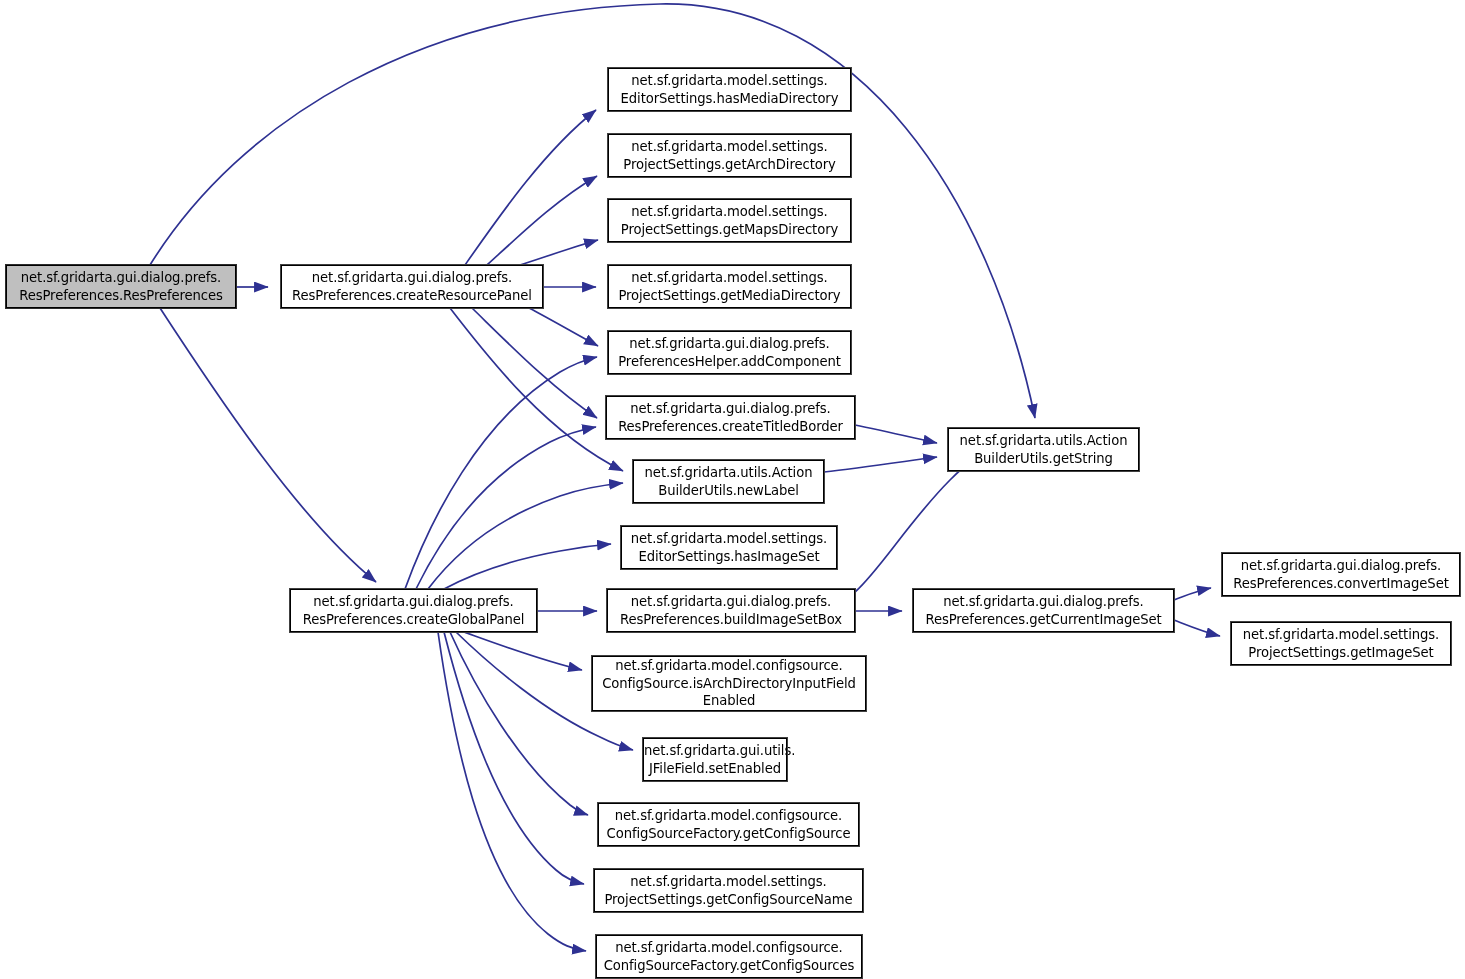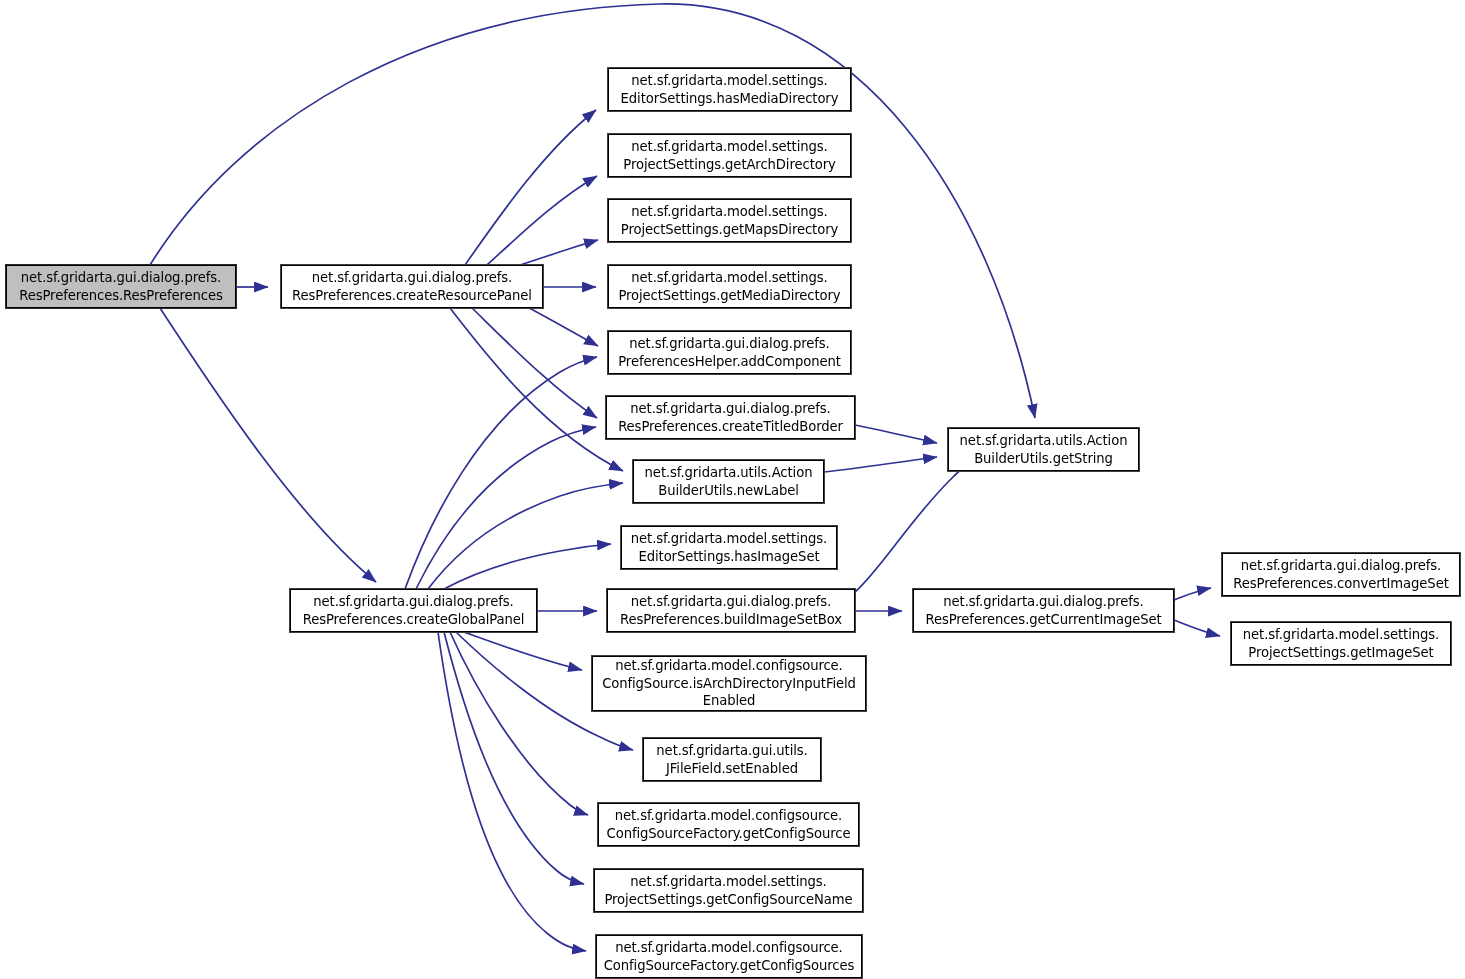--- a/index.html
+++ b/index.html
@@ -109,21 +109,21 @@
 ResPreferences.createTitledBorder</span></div>
       <div class="node" style="left: 633px; top: 460px; width: 191px; height: 43px;"><span>net.sf.gridarta.utils.Action
 BuilderUtils.newLabel</span></div>
       <div class="node" style="left: 621px; top: 526px; width: 216px; height: 43px;"><span>net.sf.gridarta.model.settings.
 EditorSettings.hasImageSet</span></div>
       <div class="node" style="left: 607px; top: 589px; width: 248px; height: 43px;"><span>net.sf.gridarta.gui.dialog.prefs.
 ResPreferences.buildImageSetBox</span></div>
       <div class="node" style="left: 592px; top: 656px; width: 274px; height: 55px;"><span>net.sf.gridarta.model.configsource.
 ConfigSource.isArchDirectoryInputField
 Enabled</span></div>
-      <div class="node" style="left: 643px; top: 738px; width: 178px; height: 43px;"><span>net.sf.gridarta.gui.utils.
+      <div class="node" style="left: 643px; top: 738px; width: 144px; height: 43px;"><span>net.sf.gridarta.gui.utils.
 JFileField.setEnabled</span></div>
       <div class="node" style="left: 598px; top: 803px; width: 261px; height: 43px;"><span>net.sf.gridarta.model.configsource.
 ConfigSourceFactory.getConfigSource</span></div>
       <div class="node" style="left: 594px; top: 869px; width: 269px; height: 43px;"><span>net.sf.gridarta.model.settings.
 ProjectSettings.getConfigSourceName</span></div>
       <div class="node" style="left: 596px; top: 935px; width: 266px; height: 43px;"><span>net.sf.gridarta.model.configsource.
 ConfigSourceFactory.getConfigSources</span></div>
       <div class="node" style="left: 948px; top: 428px; width: 191px; height: 43px;"><span>net.sf.gridarta.utils.Action
 BuilderUtils.getString</span></div>
       <div class="node" style="left: 913px; top: 589px; width: 261px; height: 43px;"><span>net.sf.gridarta.gui.dialog.prefs.

